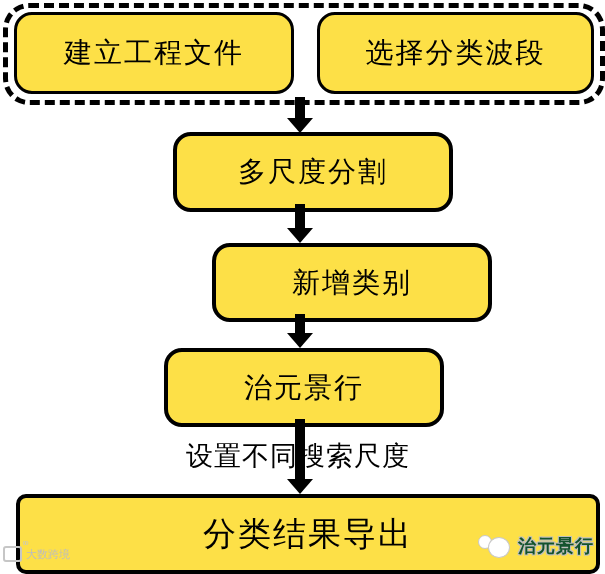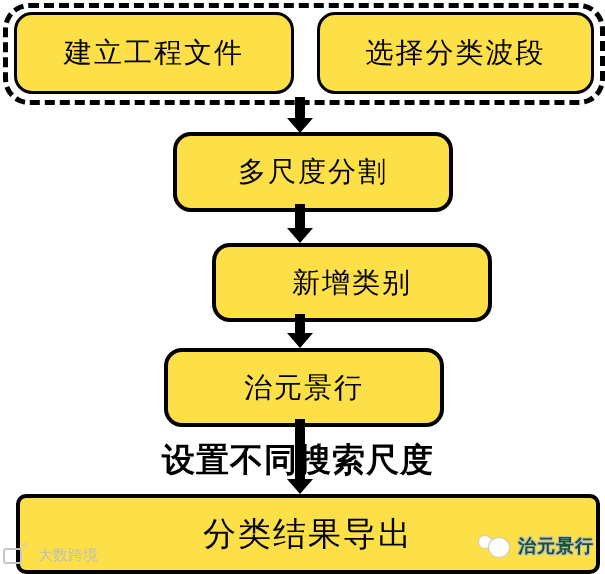--- a/index.html
+++ b/index.html
@@ -58,36 +58,35 @@
   #arrow-2 { top: 204px; }  #arrow-2 .bar { height: 24px; }
   #arrow-3 { top: 314px; }  #arrow-3 .bar { height: 19px; }
   #arrow-4 { top: 419px; z-index: 4; }  #arrow-4 .bar { height: 60px; }
 
   
   .arrow-annotation {
     position: absolute;
     left: 144px; top: 438px;
     width: 308px;
     text-align: center;
-    font-size: 33px;
+    font-size: 27px;
     letter-spacing: 1px;
     white-space: nowrap;
     z-index: 3;
-    font-weight: bold;
   }
 
   
   .wm-left {
     position: absolute;
     left: 3px; top: 546px;
     display: flex;
     align-items: center;
-    gap: 16px;
+    gap: 4px;
     color: #bdbdbd;
-    font-size: 15px;
+    font-size: 11px;
     font-family: "Liberation Sans", sans-serif;
     z-index: 5;
   }
   .wm-left .wm-logo {
     position: relative;
     width: 15px; height: 12px;
     border: 2px solid #c6c6c6;
     border-radius: 3px;
     display: inline-block;
   }

